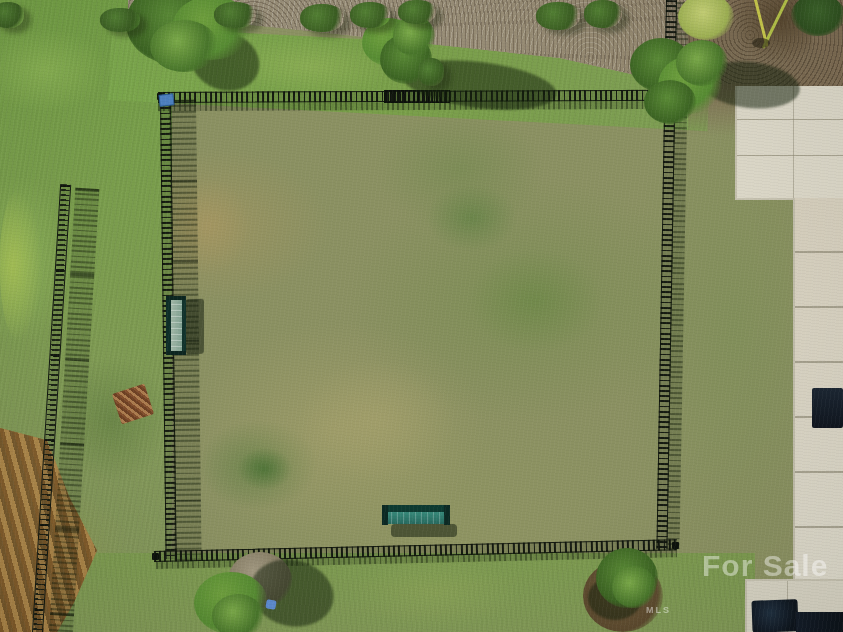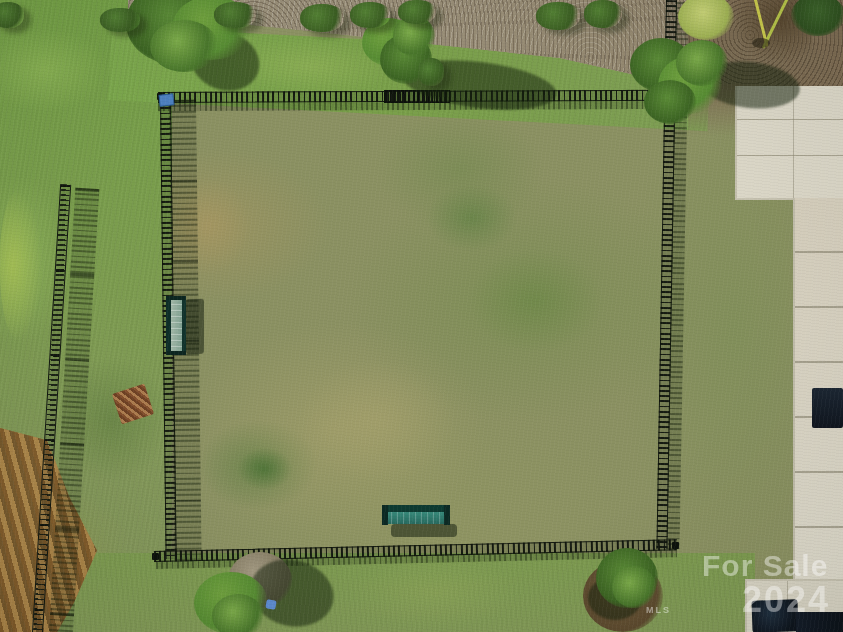--- a/index.html
+++ b/index.html
@@ -256,16 +256,15 @@
     <div class="bback"></div>
     <div class="bseat"></div>
     <div class="barm" style="left:0;"></div>
     <div class="barm" style="left:62px;"></div>
   </div>
 
   <div class="grain"></div>
   <div style="left:0;top:0;width:843px;height:632px;">
     <span class="wm wm-forsale">For Sale</span>
     <span class="wm wm-mls">MLS</span>
-    <span class="wm wm-year">2024</span>
   </div>
 
 </div>
 
 </body></html>

